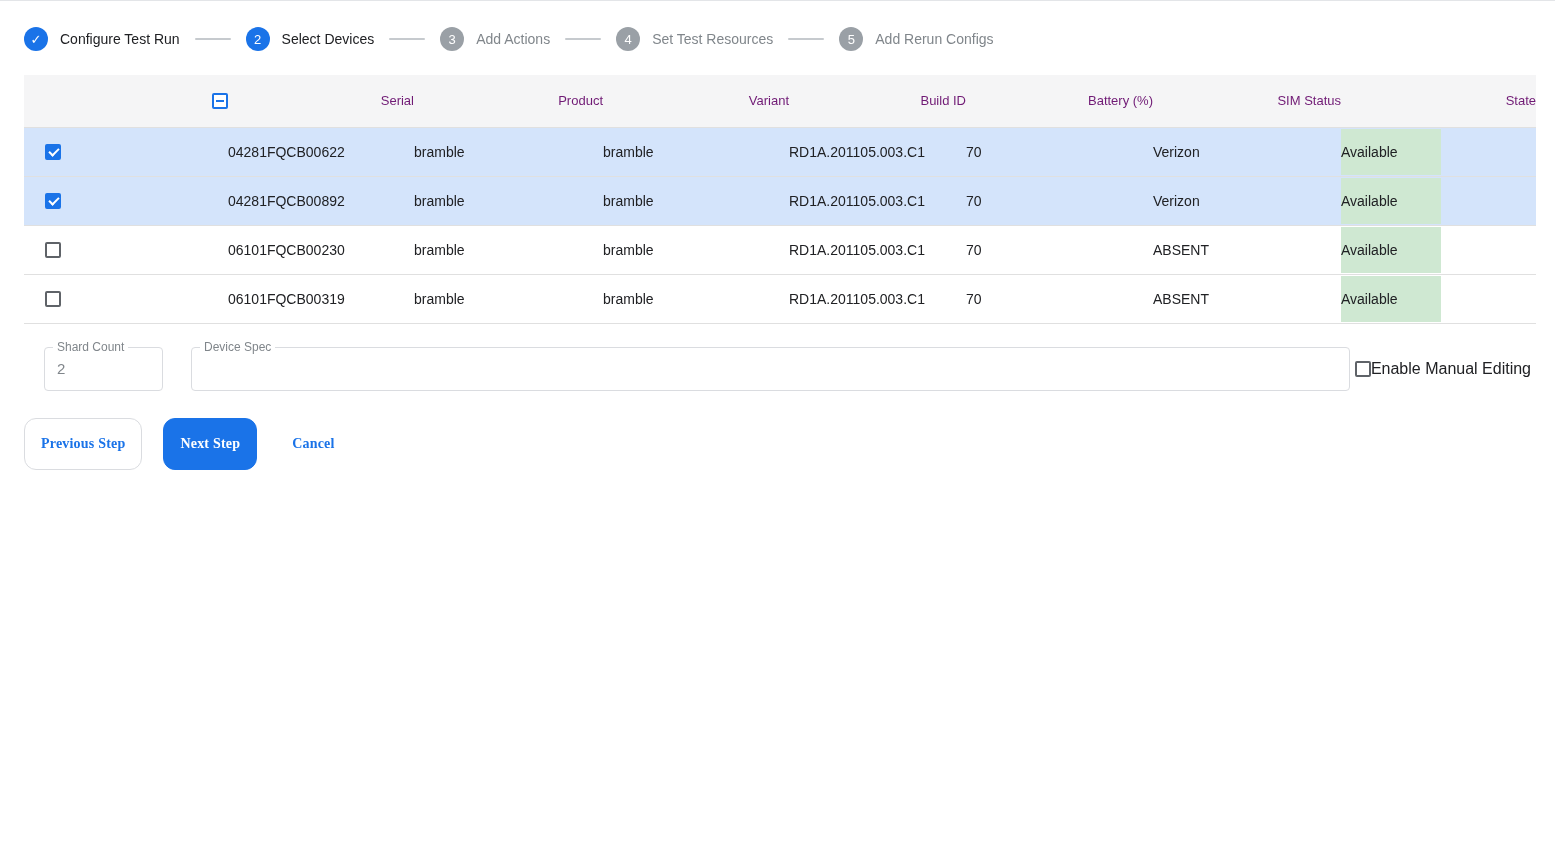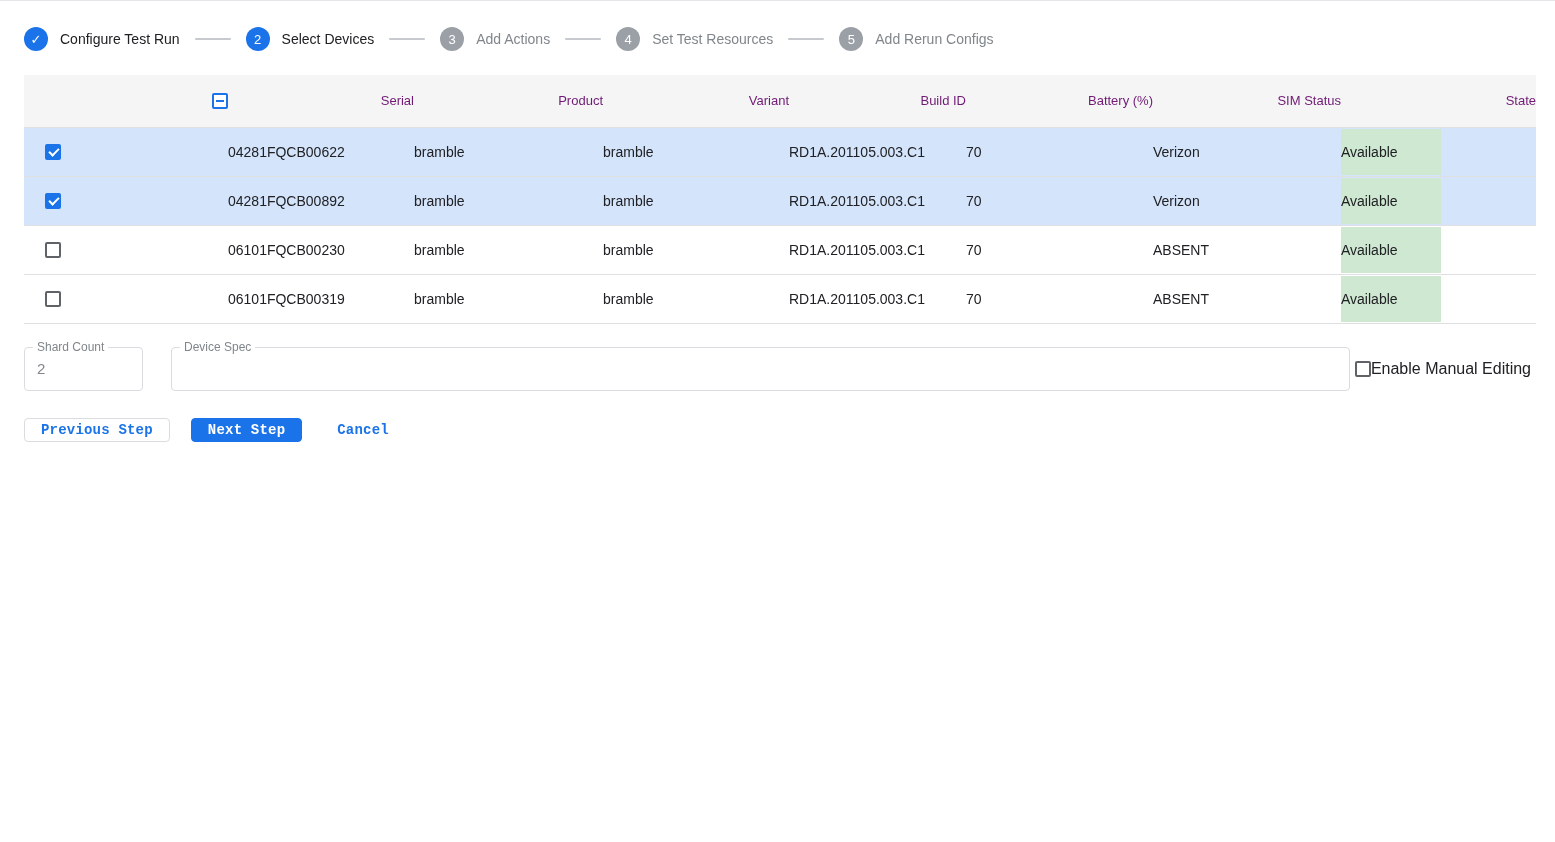--- a/index.html
+++ b/index.html
@@ -47,33 +47,33 @@
               border:solid #fff; border-width:0 2px 2px 0; transform:rotate(45deg); }
   .checkbox.indeterminate { border-color:#1a73e8; background:#fff; }
   .checkbox.indeterminate::after { content:""; position:absolute; left:2px; top:5px; width:8px; height:2px; background:#1a73e8; }
 
   .badge { display:inline-block; width:100px; padding:15px 0; text-align:left; background:#cfe8d2;
            color:#202124; font-size:14px; border-radius:0; }
 
   
   .form-row { display:flex; align-items:center; margin:23px 24px 0 24px; }
   .text-field { position:relative; height:44px; border:1px solid #dadce0; border-radius:4px;
-                display:flex; align-items:center; padding:0 12px; background:#fff; }
+                display:flex; align-items:center; padding:0 12px; background:#fff;margin-left:20px; }
   .field-label { position:absolute; top:-7px; left:8px; background:#fff; padding:0 4px;
                  font-size:12px; line-height:13px; color:#80868b; white-space:nowrap; }
   .field-value { font-size:15px; color:#80868b; white-space:nowrap; overflow:hidden; }
   .shard-field { width:119px; flex:0 0 auto; }
   .spec-field { flex:1 1 auto; margin-left:28px; }
   .manual-edit { display:flex; align-items:center; margin-left:5px; flex:0 0 auto; cursor:pointer; }
   .manual-edit-label { font-size:16px; color:#202124; white-space:nowrap; }
 
   
   .actions { display:flex; align-items:center; gap:21px; margin:27px 24px 0 24px; }
-  .btn { font-family:Liberation Mono, monospace; font-size:14px; font-weight:700; letter-spacing:.2px; height:24px;
-         padding:0 16px; border-radius:4px; display:inline-flex; align-items:center; cursor:pointer; }
+  .btn { font-family:Liberation Serif, serif; font-size:14px; font-weight:700; letter-spacing:.2px; height:52px;
+         padding:0 16px; border-radius:12px; display:inline-flex; align-items:center; cursor:pointer; }
   .btn-outline { background:#fff; border:1px solid #dadce0; color:#1a73e8; }
   .btn-primary { background:#1a73e8; border:1px solid #1a73e8; color:#fff; }
   .btn-text { background:transparent; border:none; color:#1a73e8; padding:0 14px; }
 </style>
 </head>
 <body>
 
 <div class="page">
 
   <div class="divider"></div>

